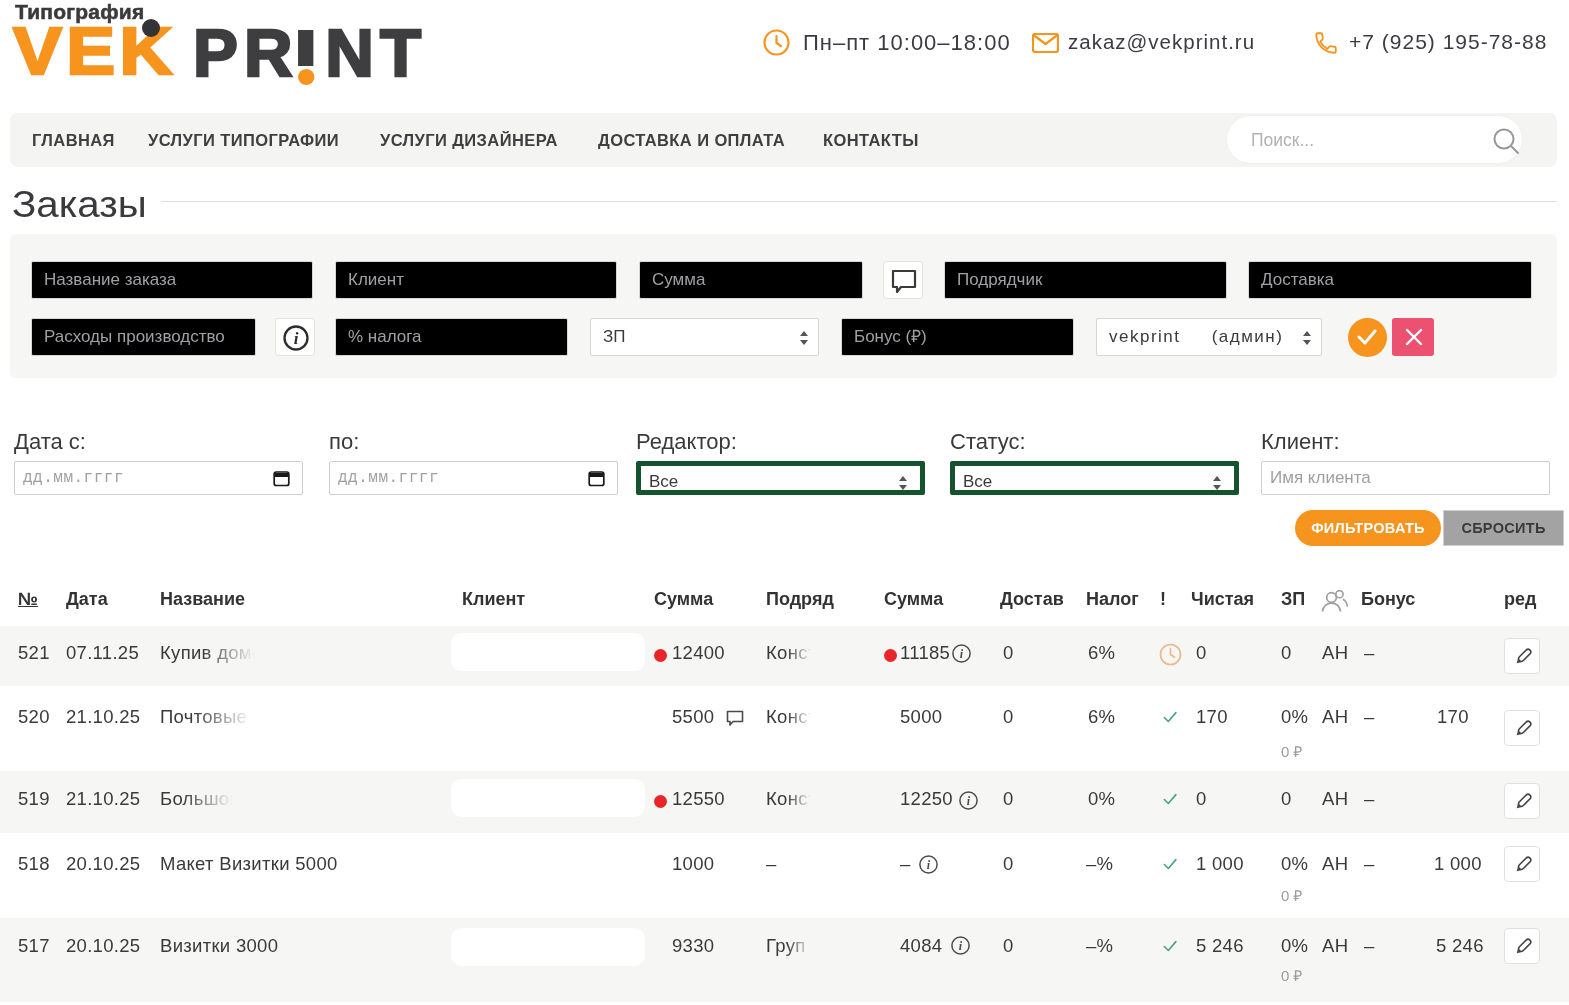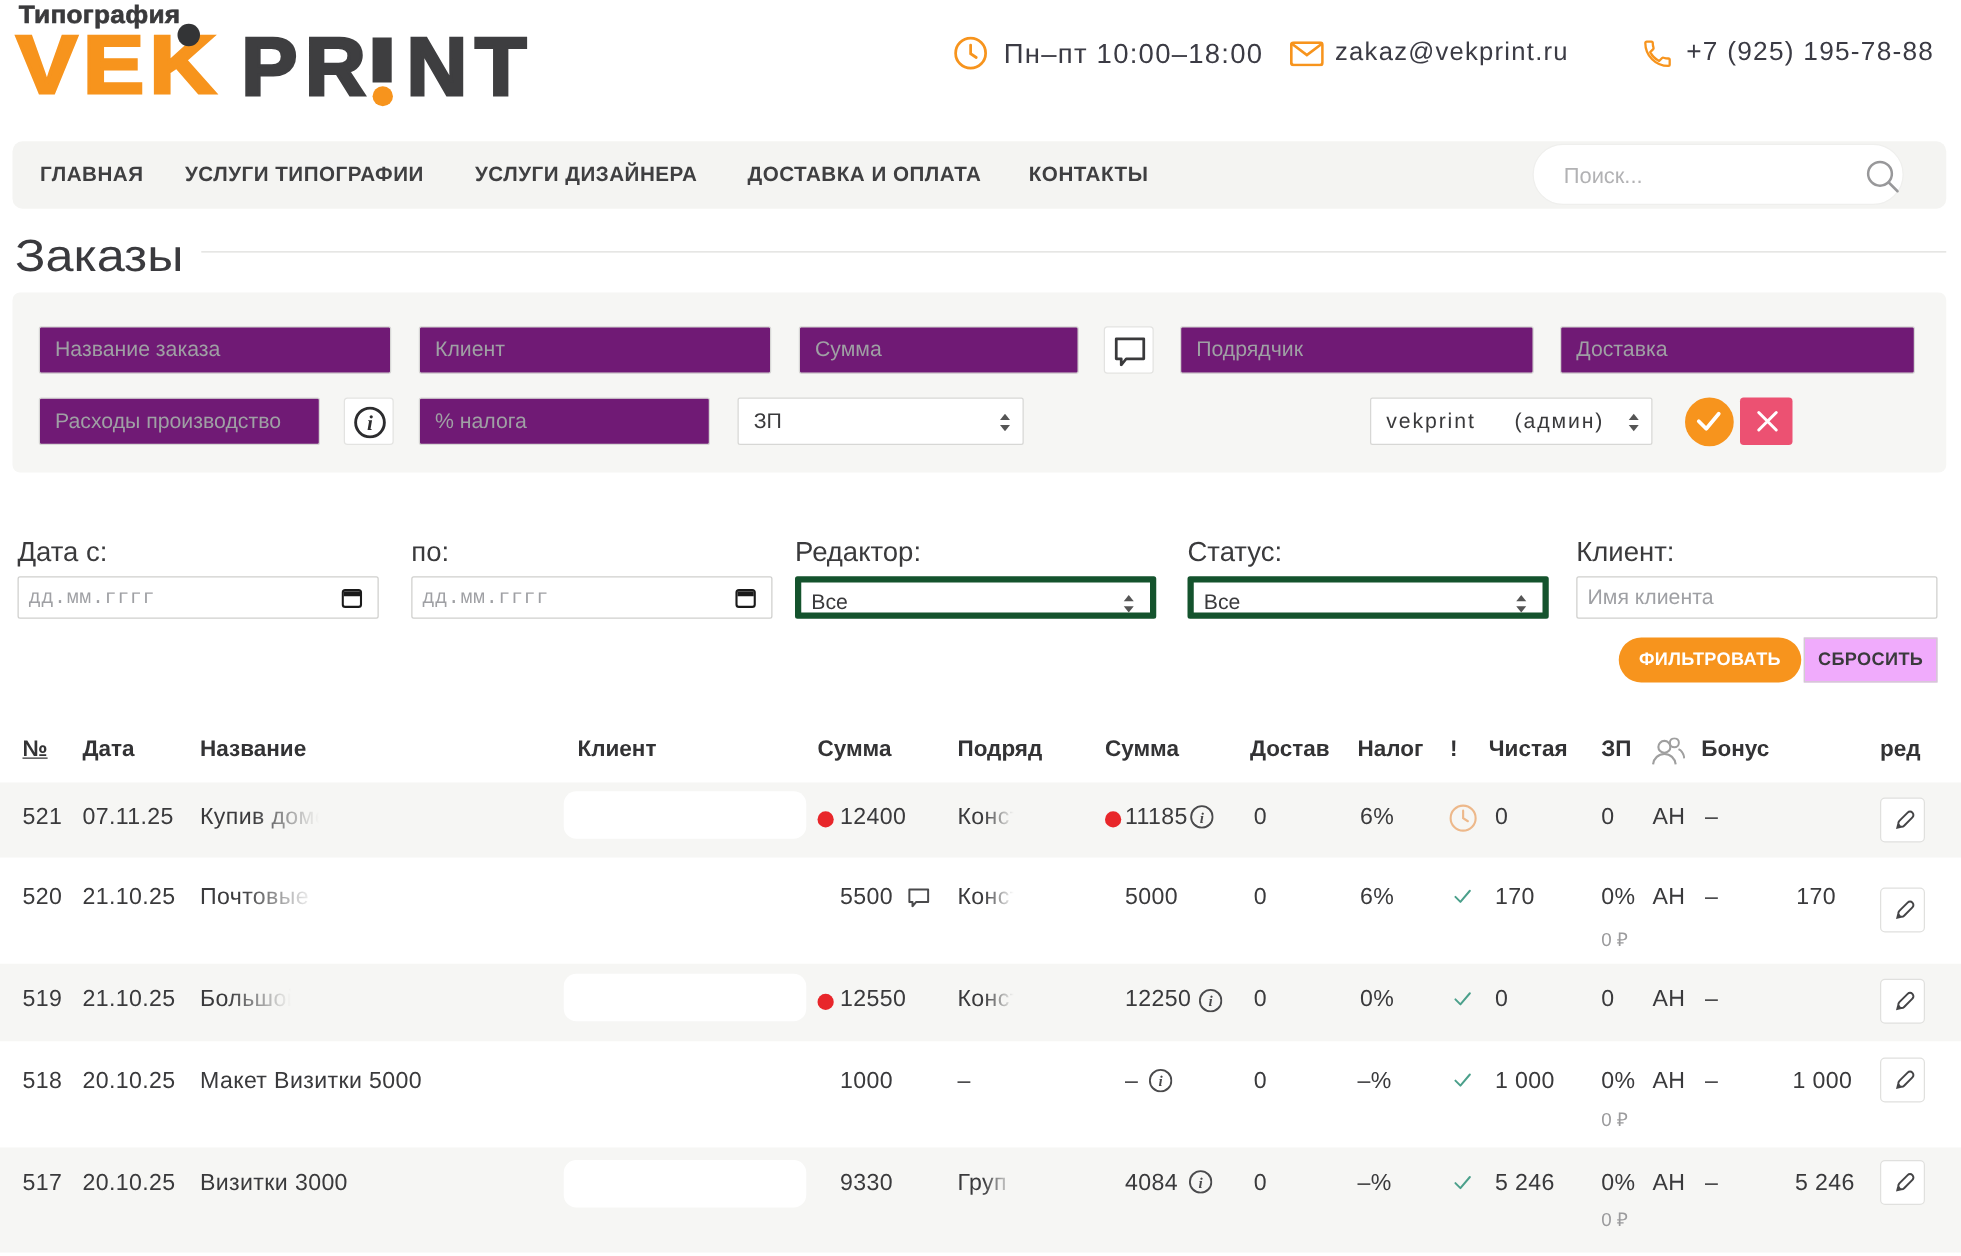--- a/index.html
+++ b/index.html
@@ -18,29 +18,29 @@
   .contact { font-size:22px; color:#3b3b44; letter-spacing:1px; }
   
   .nav { left:10px; top:113px; width:1547px; height:54px; background:#f4f4f2; border-radius:8px; }
   .nav-item { position:absolute; top:13px; font-size:16.5px; line-height:28px; font-weight:bold; color:#3f3f41; letter-spacing:0.4px; }
   .search { position:absolute; left:1216px; top:2px; width:297px; height:49px; background:#fff; border-radius:25px; border:1px solid #efefed; }
   
   .h1 { left:12px; top:184px; font-size:36px; color:#3a3a3e; transform:scaleX(1.12); transform-origin:left top; }
   .h1line { left:161px; top:201px; width:1396px; height:1px; background:#dededc; }
   
   .panel { left:10px; top:234px; width:1547px; height:144px; background:#f6f6f4; border-radius:6px; }
-  .inp { position:absolute; background:#701a75; border:1px solid #d7d7d5; border-radius:2px; font-size:17px; color:#9fa0a4; line-height:36px; padding-left:12px; height:38px; }
+  .inp { position:absolute; background:#000000; border:1px solid #d7d7d5; border-radius:2px; font-size:17px; color:#9fa0a4; line-height:36px; padding-left:12px; height:38px; }
   .sel { position:absolute; background:#fff; border:1px solid #d7d7d5; border-radius:2px; font-size:17px; color:#3a3a3c; line-height:36px; padding-left:12px; height:38px; }
   .btn-sq { position:absolute; background:#fff; border:1px solid #e3e3e1; border-radius:3px; }
   
   .lbl { font-size:22px; color:#3a3a3c; }
   .inp2 { position:absolute; background:#fff; border:1px solid #cfcfcd; border-radius:2px; font-size:16px; height:34px; line-height:32px; padding-left:8px; color:#9fa0a4; }
   .sel2 { position:absolute; background:#fff; border:5px solid #14532d; border-radius:2px; font-size:17px; height:34px; line-height:32px; padding-left:8px; color:#3a3a3c; }
   .btn-filter { position:absolute; left:1295px; top:510px; width:146px; height:36px; background:#f7941d; border-radius:18px; color:#fff; font-size:14.5px; font-weight:bold; text-align:center; line-height:36px; letter-spacing:0.3px; }
-  .btn-reset { position:absolute; left:1443px; top:510px; width:107px; height:36px; background:#f0abfc; border:1px solid #cfcfcd; color:#3a3a3c; font-size:14.5px; font-weight:bold; text-align:center; line-height:34px; letter-spacing:0.3px; }
+  .btn-reset { position:absolute; left:1443px; top:510px; width:121px; height:36px; background:#a3a3a3; border:1px solid #cfcfcd; color:#3a3a3c; font-size:14.5px; font-weight:bold; text-align:center; line-height:34px; letter-spacing:0.3px; }
   
   .th { position:absolute; font-size:18px; font-weight:bold; color:#333335; }
   .row { position:absolute; left:0; width:1569px; }
   .gray { background:#f6f6f4; }
   .td { position:absolute; font-size:18.5px; color:#3a3a3c; letter-spacing:0.3px; }
   .td2 { position:absolute; font-size:15px; color:#9b9b9d; }
   .dot { position:absolute; width:13px; height:13px; border-radius:50%; background:#e8262a; }
   .pill { position:absolute; left:451px; width:194px; height:38px; background:#fff; border-radius:10px; }
   .editbtn { position:absolute; left:1504px; width:36px; height:36px; background:#fff; border:1px solid #e0e0de; border-radius:4px; }
 </style>
@@ -105,20 +105,21 @@
         <text x="13" y="19" text-anchor="middle" font-family="Liberation Serif" font-style="italic" font-weight="bold" font-size="17" fill="#2c2c2e">i</text>
       </svg>
   </div>
   <div class="inp" style="left:335px;top:318px;width:233px">% налога</div>
   <div class="sel" style="left:590px;top:318px;width:229px">ЗП
     <svg style="position:absolute;right:9px;top:11px" width="10" height="16" viewBox="0 0 10 16">
         <path d="M1 6l4-5 4 5z" fill="#555"></path>
         <path d="M1 10l4 5 4-5z" fill="#555"></path>
       </svg>
   </div>
+  <div class="inp" style="left:841px;top:318px;width:233px">Бонус (₽)</div>
   <div class="sel" style="left:1096px;top:318px;width:226px;letter-spacing:1.5px">vekprint&nbsp;&nbsp;&nbsp;&nbsp;&nbsp;(админ)
     <svg style="position:absolute;right:9px;top:11px" width="10" height="16" viewBox="0 0 10 16">
         <path d="M1 6l4-5 4 5z" fill="#555"></path>
         <path d="M1 10l4 5 4-5z" fill="#555"></path>
       </svg>
   </div>
   <div class="abs" style="left:1348px;top:318px;width:39px;height:39px;border-radius:50%;background:#f7941d">
     <svg style="position:absolute;left:9px;top:11px" width="20" height="16" viewBox="0 0 20 16">
         <path d="M2 8l6 6L18 2" fill="none" stroke="#fff" stroke-width="3" stroke-linecap="round" stroke-linejoin="round"></path>
       </svg>

